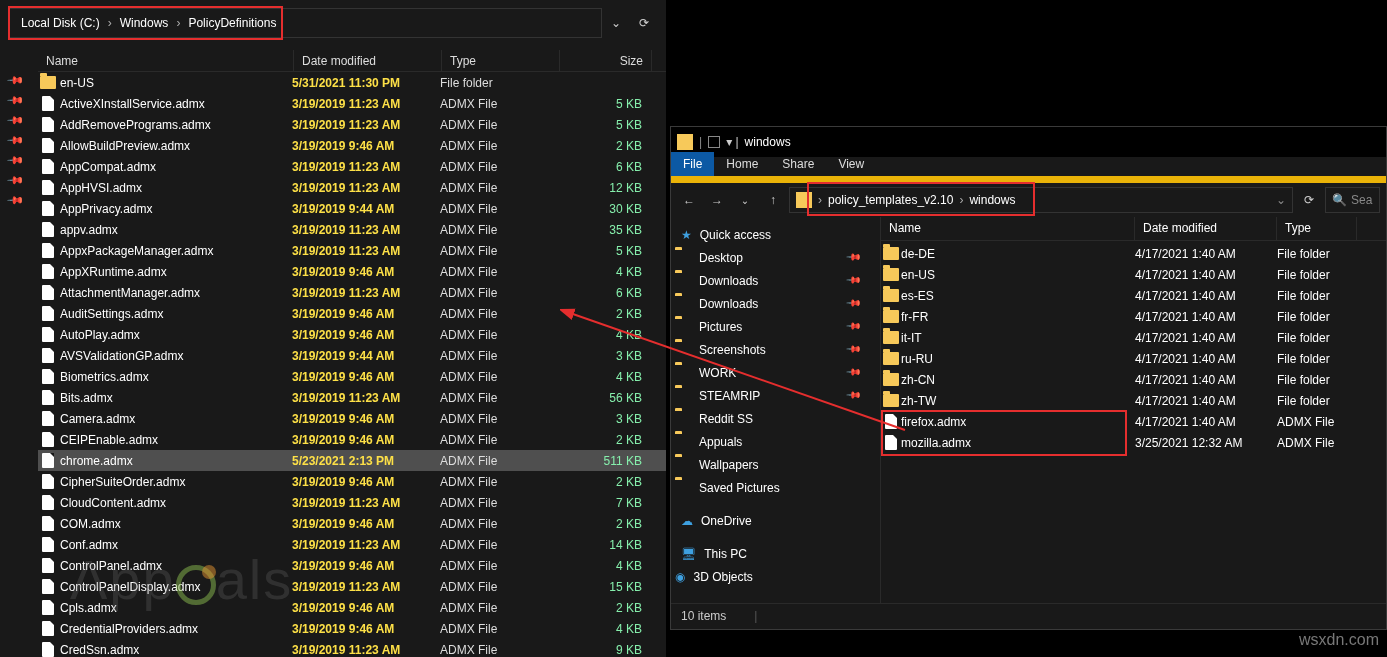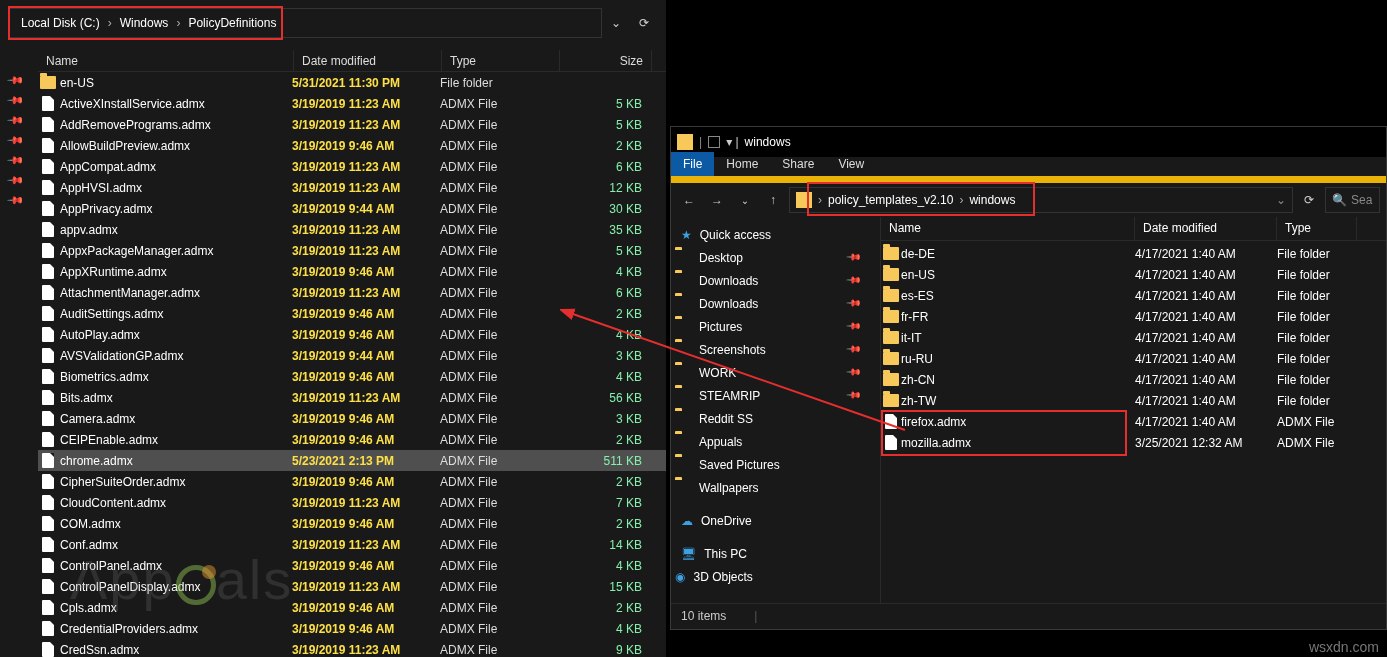--- a/index.html
+++ b/index.html
@@ -72,21 +72,21 @@
 .file-ic{width:12px;height:15px;background:#fff;border-radius:1px;position:relative;}
 .file-ic:after{content:"";position:absolute;right:0;top:0;border-style:solid;border-width:0 4px 4px 0;border-color:transparent #191919 transparent transparent;}
 
 
 .arrow-line{position:absolute;left:560px;top:305px;width:350px;height:130px;pointer-events:none;z-index:5;}
 
 
 .wm{position:absolute;left:70px;bottom:45px;font-size:56px;font-weight:300;color:rgba(120,120,120,.25);letter-spacing:2px;font-family:Arial;}
 .wm .o{display:inline-block;width:40px;height:40px;border:5px solid rgba(140,190,80,.5);border-radius:50%;vertical-align:-6px;position:relative;}
 .wm .o:after{content:"";position:absolute;width:14px;height:14px;background:rgba(230,150,50,.5);border-radius:50%;top:-5px;right:-5px;}
-.credit{position:absolute;right:8px;bottom:2px;color:#777;font-size:14px;}
+.credit{position:absolute;right:8px;bottom:8px;color:#777;font-size:16px;}
 </style>
 </head>
 <body>
 
 <div class="left-window">
   <div class="addr-wrap">
     <div class="addr-bar">
       <span class="crumb">Local Disk (C:)</span>
       <span class="chev">›</span>
       <span class="crumb">Windows</span>
@@ -452,25 +452,25 @@
           <div class="it">
             <span class="sic"><span class="folder-ic" style="background:#f7c95a"></span></span>
             <span>Reddit SS</span>
           </div>
           <div class="it">
             <span class="sic"><span class="folder-ic" style="background:#f7c95a"></span></span>
             <span>Appuals</span>
           </div>
           <div class="it">
             <span class="sic"><span class="folder-ic" style="background:#f7c95a"></span></span>
+            <span>Wallpapers</span>
+          </div>
+          <div class="it">
+            <span class="sic"><span class="folder-ic" style="background:#f7c95a"></span></span>
             <span>Saved Pictures</span>
-          </div>
-          <div class="it">
-            <span class="sic"><span class="folder-ic" style="background:#f7c95a"></span></span>
-            <span>Wallpapers</span>
           </div>
         </div>
       <div style="height:10px"></div>
       <div class="it hdr">
           <span style="color:#3ea0e0">☁</span>
           <span>OneDrive</span>
         </div>
       <div style="height:10px"></div>
       <div class="it hdr">
           <span style="color:#3ea0e0">🖥</span>

